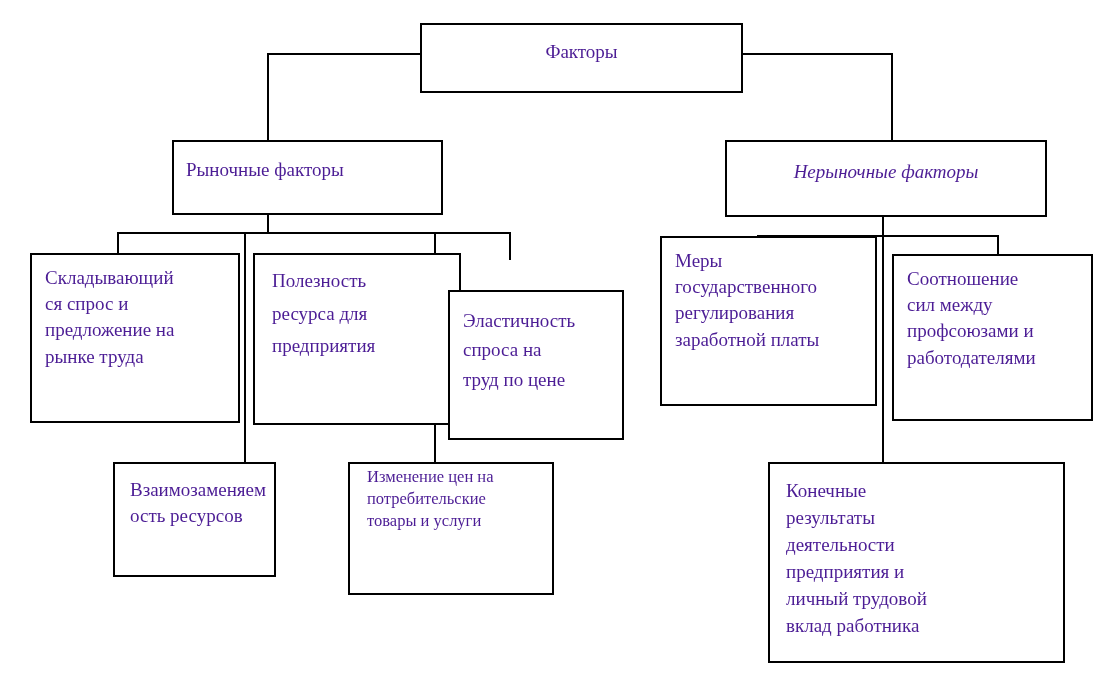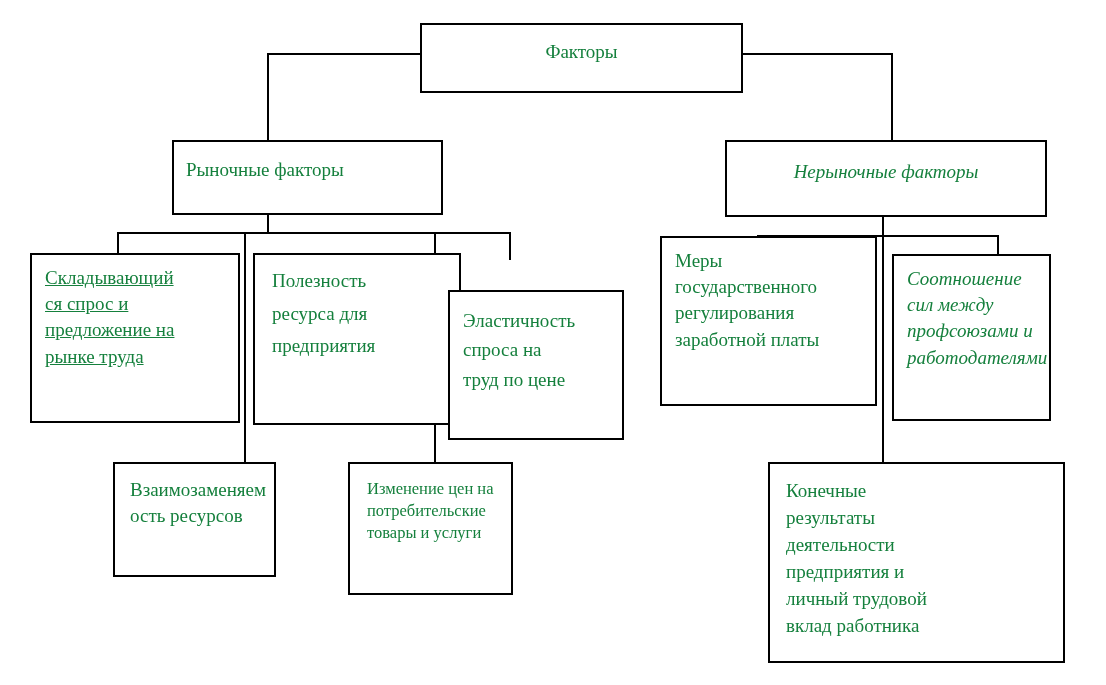--- a/index.html
+++ b/index.html
@@ -7,21 +7,21 @@
     margin: 0;
     padding: 0;
     background: #ffffff;
   }
   .canvas {
     position: relative;
     width: 1106px;
     height: 685px;
     background: #ffffff;
     font-family: "Liberation Serif", "DejaVu Serif", serif;
-    color: #15803d;
+    color: #4c1d95;
     overflow: hidden;
   }
   .node {
     position: absolute;
     box-sizing: border-box;
     border: 2px solid #000000;
     background: #ffffff;
     font-size: 19px;
     line-height: 1.38;
     white-space: pre-line;
@@ -33,31 +33,31 @@
     background: #000000;
   }
 
   
   .n-factors      { left: 420px; top: 23px;  width: 323px; height: 70px;
                     text-align: center; padding-top: 14px; }
   .n-market       { left: 172px; top: 140px; width: 271px; height: 75px;
                     padding: 15px 12px; }
   .n-nonmarket    { left: 725px; top: 140px; width: 322px; height: 77px;
                     text-align: center; padding-top: 17px; font-style: italic; }
-  .n-supply       { left: 30px;  top: 253px; width: 210px; height: 170px; text-decoration: underline; }
+  .n-supply       { left: 30px;  top: 253px; width: 210px; height: 170px; }
   .n-usefulness   { left: 253px; top: 253px; width: 208px; height: 172px;
                     line-height: 1.72; padding-left: 17px; }
   .n-elasticity   { left: 448px; top: 258px; width: 176px; height: 150px;
                     line-height: 1.55; padding: 14px 13px; margin-top: 32px; }
   .n-state        { left: 660px; top: 236px; width: 217px; height: 170px; }
-  .n-unions       { left: 892px; top: 254px; width: 159px; height: 167px; font-style: italic; }
+  .n-unions       { left: 892px; top: 254px; width: 201px; height: 167px; }
   .n-substitution { left: 113px; top: 462px; width: 163px; height: 115px;
                     padding: 13px 15px; }
-  .n-prices       { left: 348px; top: 462px; width: 165px; height: 133px;
-                    font-size: 16.5px; line-height: 1.34; padding: 14px 17px; }
+  .n-prices       { left: 348px; top: 462px; width: 206px; height: 133px;
+                    font-size: 16.5px; line-height: 1.34; padding: 2px 17px; }
   .n-results      { left: 768px; top: 462px; width: 297px; height: 201px;
                     line-height: 1.42; padding: 14px 16px; }
 
   
   .l-root-left-h  { left: 268px; top: 53px;  width: 154px; height: 2px; }
   .l-root-left-v  { left: 267px; top: 53px;  width: 2px;   height: 88px; }
   .l-root-right-h { left: 741px; top: 53px;  width: 152px; height: 2px; }
   .l-root-right-v { left: 891px; top: 53px;  width: 2px;   height: 88px; }
   .l-market-v     { left: 267px; top: 214px; width: 2px;   height: 20px; }
   .l-market-bus   { left: 117px; top: 232px; width: 394px; height: 2px; }

